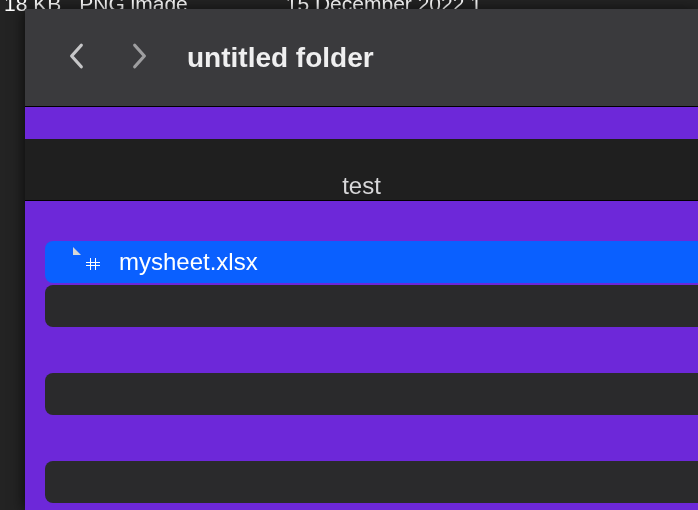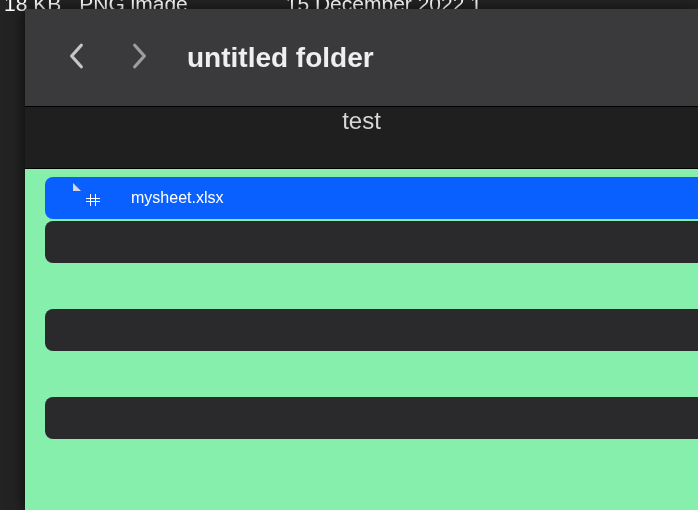--- a/index.html
+++ b/index.html
@@ -25,24 +25,25 @@
   .back-row .size { }
   .back-row .type { }
   .back-row .date { margin-left: 80px; }
 
   .window {
     position: absolute;
     left: 25px;
     top: 9px;
     right: 0;
     bottom: 0;
-    background: #86efac;
+    background: #6d28d9;
     display: flex;
     flex-direction: column;
     box-shadow: -2px 0 12px rgba(0,0,0,.6);
+    gap: 32px;
   }
 
   .toolbar {
     height: 98px;
     background: #3a3a3d;
     display: flex;
     align-items: center;
     padding-left: 30px;
     gap: 18px;
     border-bottom: 1px solid #000;
@@ -60,21 +61,21 @@
     font-size: 28px;
     font-weight: 700;
     margin-left: 8px;
   }
 
   .pathbar {
     height: 62px;
     background: #1f1f1f;
     border-bottom: 1px solid #000;
     display: flex;
-    align-items: flex-start;
+    align-items: flex-end;
     justify-content: center;
     color: #d7d7d9;
     font-size: 24px;
     font-weight: 400;
   }
 
   .header-row {
     height: 54px;
     background: #1e1e1e;
     border-bottom: 1px solid #3e3e3e;
@@ -123,23 +124,22 @@
   }
   .row.selected {
     background: #0a60ff;
   }
   .row .file-icon {
     width: 24px; height: 30px;
     position: relative;
   }
   .row .fname {
     color: #fff;
-    font-size: 16px;
+    font-size: 24px;
     font-weight: 400;
-    margin-left: 12px;
   }
 
   .xlsx-icon {
     width: 24px; height: 30px;
     background: #fff;
     border-radius: 2px;
     position: relative;
   }
   .xlsx-icon::before {
     content: "";

